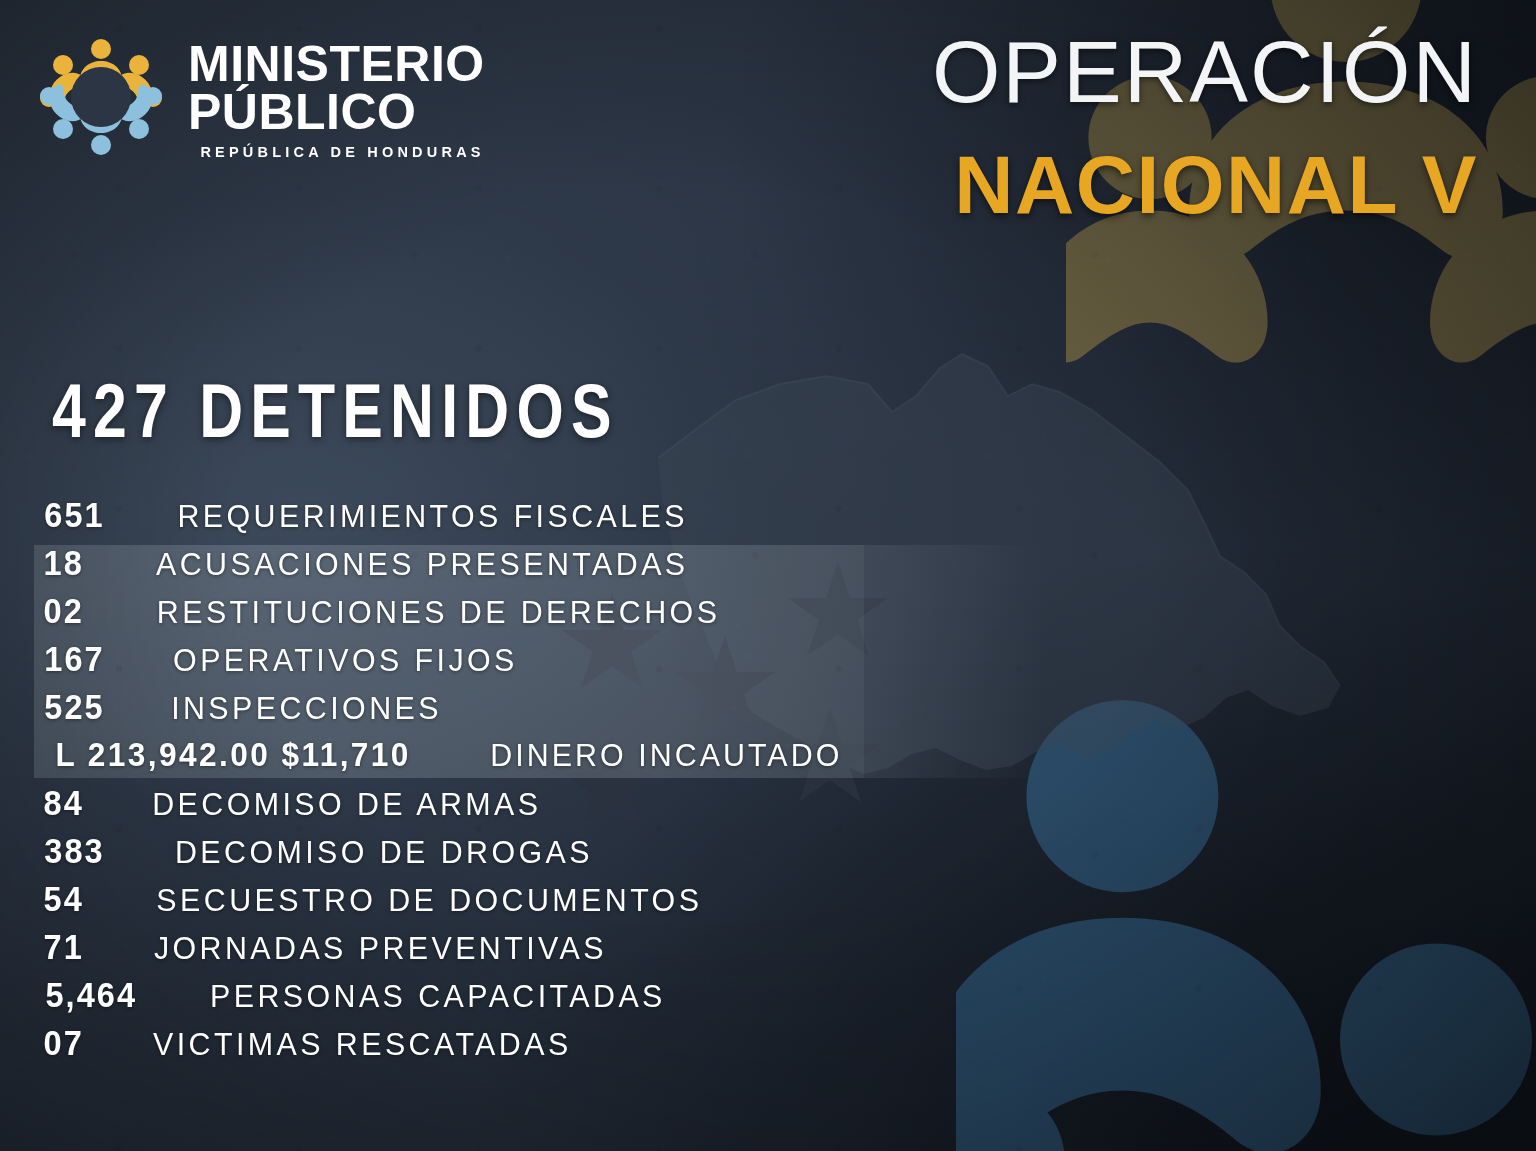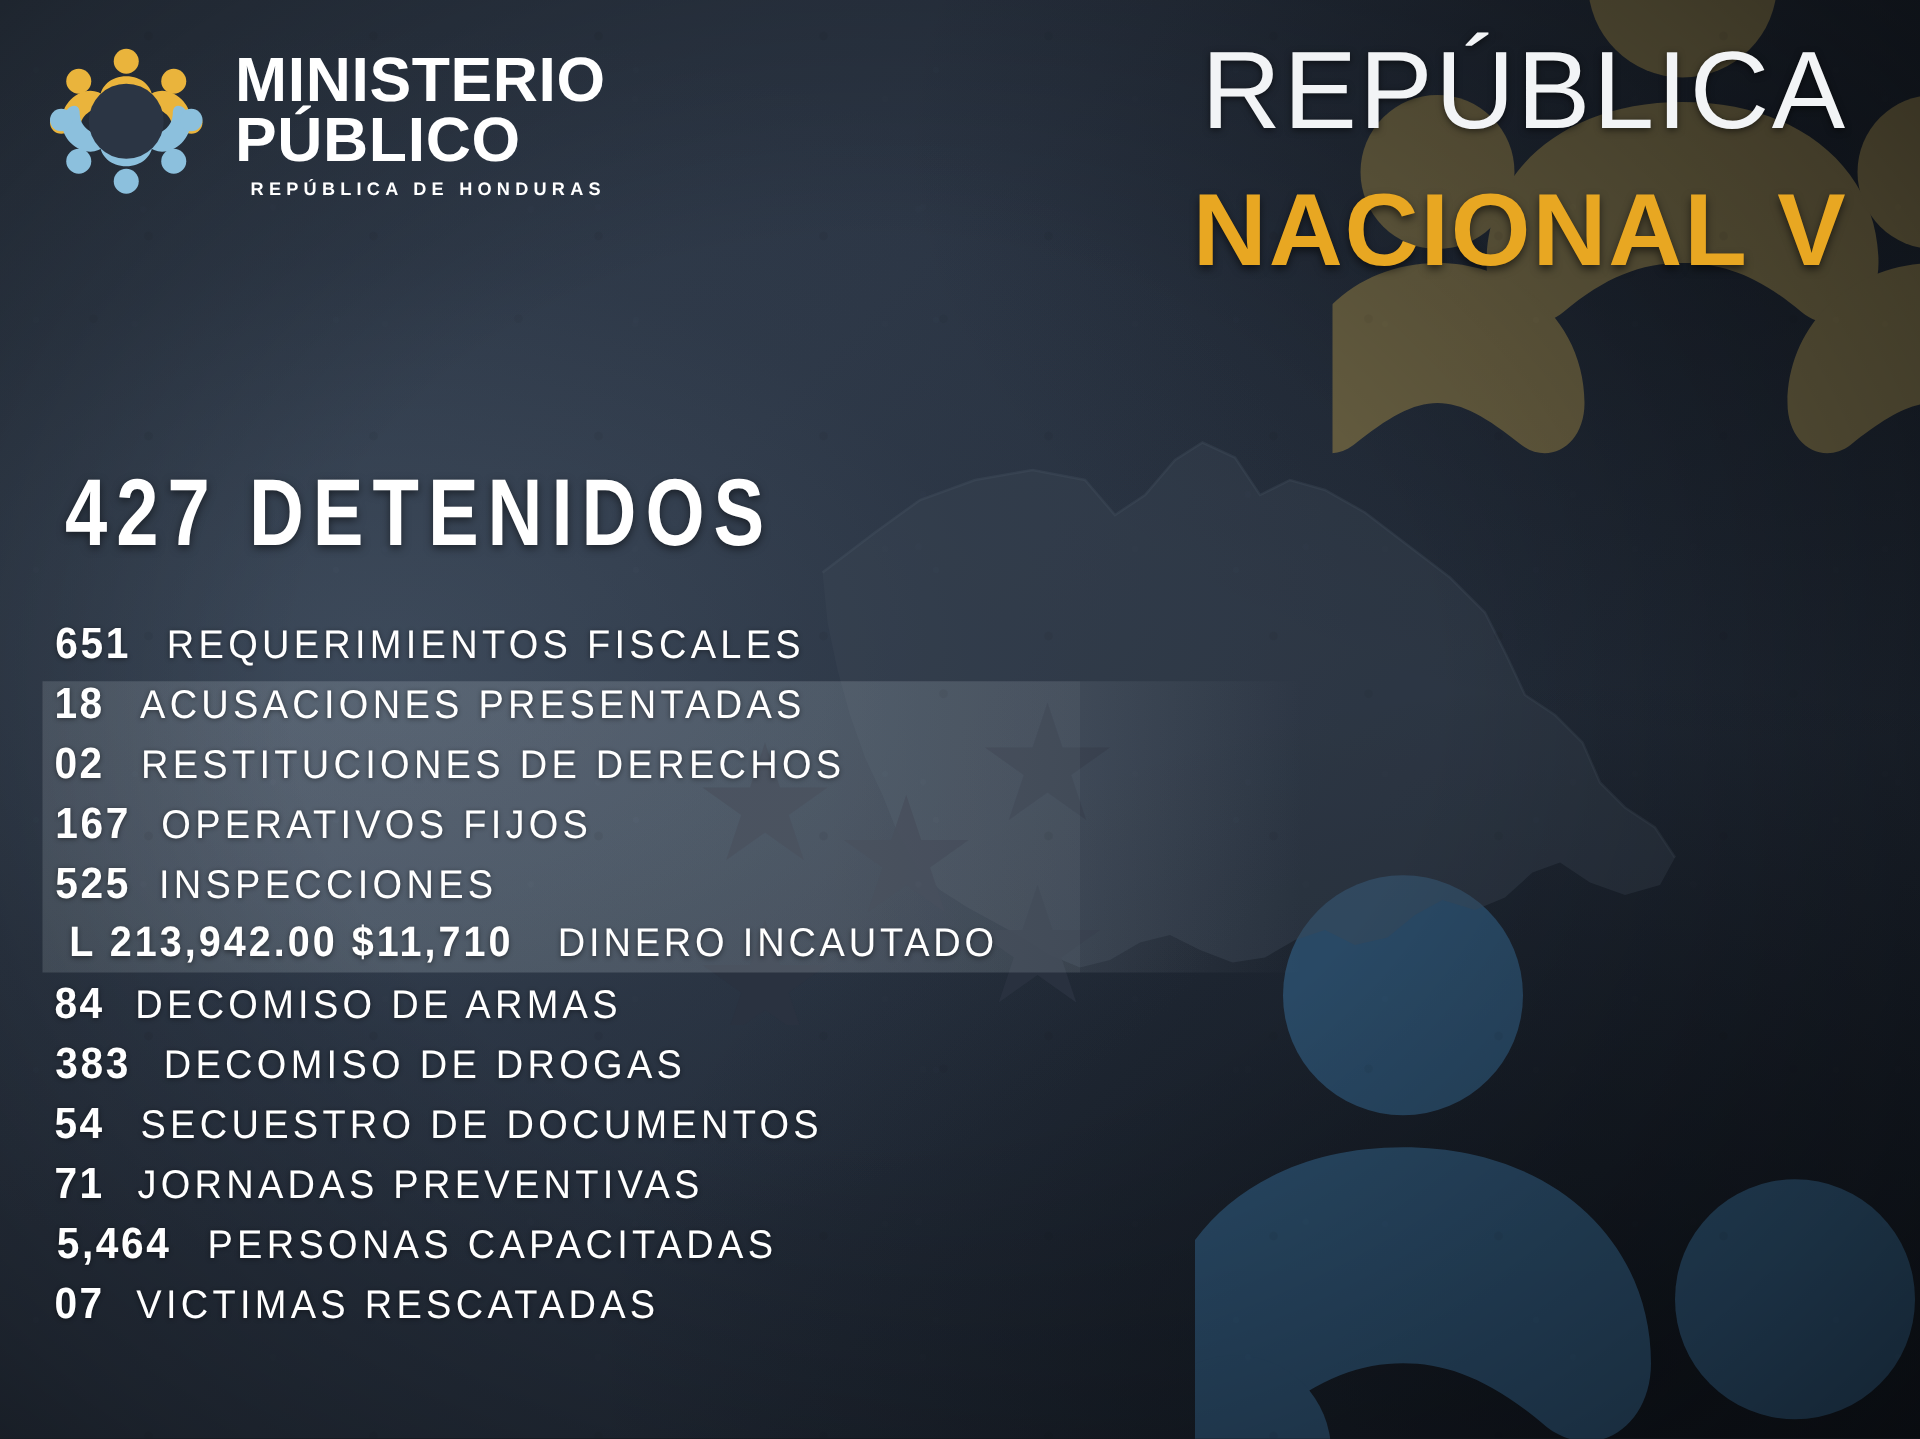--- a/index.html
+++ b/index.html
@@ -113,20 +113,21 @@
   }
 
   
   .stats { position:absolute; left:42px; top:495px; width:1100px; }
   .stat-row {
     display:flex; align-items:baseline;
     height:48px;
     white-space:nowrap;
     color:#ffffff;
     text-shadow:0 1px 4px rgba(0,0,0,.45);
+    gap:44px;
   }
   .stat-num {
     font-family:"Liberation Sans", sans-serif;
     font-weight:700;
     font-size:35px;
     letter-spacing:2.2px;
     margin-right:13px;
     transform:scaleX(.93);
     transform-origin:left baseline;
   }
@@ -231,21 +232,21 @@
         </svg>
       </div>
       <div class="brand-text">
         <div class="brand-line1">MINISTERIO</div>
         <div class="brand-line2">PÚBLICO</div>
         <div class="brand-line3">REPÚBLICA DE HONDURAS</div>
       </div>
     </div>
 
     <div class="optitle">
-      <div class="op-word">REPÚBLICA</div>
+      <div class="op-word">OPERACIÓN</div>
       <div class="op-sub">NACIONAL V</div>
     </div>
   </div>
 
   <div class="headline">427 DETENIDOS</div>
 
   <div class="stats" id="stats-list">
       <div class="stat-row">
         <span class="stat-num">651</span>
         <span class="stat-label">REQUERIMIENTOS FISCALES</span>

